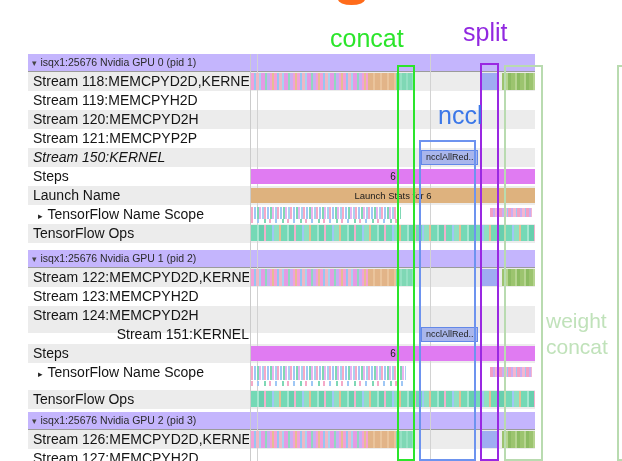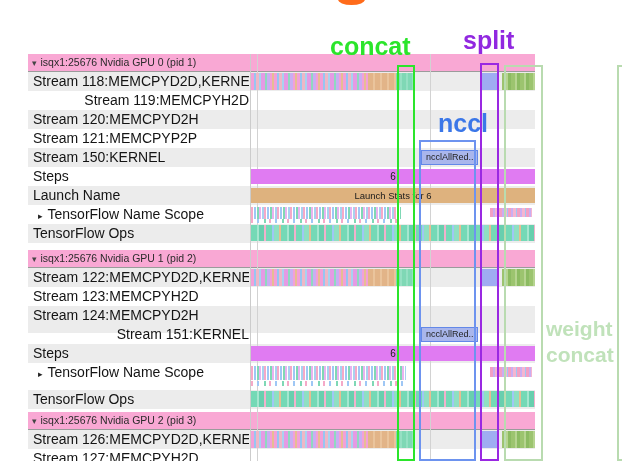--- a/index.html
+++ b/index.html
@@ -1,32 +1,32 @@
 <!DOCTYPE html>
 <html><head>
 <meta charset="utf-8">
 <style>
   * { margin:0; padding:0; box-sizing:border-box; }
   html,body { background:#fff; }
   body { font-family:"Liberation Sans", sans-serif; }
   #stage { position:relative; width:622px; height:461px; background:#fff; overflow:hidden; }
 
   
-  .annot { position:absolute; font-weight:700; letter-spacing:0; z-index:8;margin-top:8px; }
+  .annot { position:absolute; font-weight:400; letter-spacing:0; z-index:8; }
   #concat-label { left:330px; top:24px; font-size:25px; }
   #split-label  { left:463px; top:18px; font-size:25px; }
   #nccl-label   { left:438px; top:101px; font-size:25px; }
   #weight-label { left:546px; top:308px; font-size:21px; line-height:26px; }
   #orange-blob  { position:absolute; left:338px; top:-6px; width:27px; height:11px;
                   border-radius:50%; z-index:8; }
 
   
   #trace { position:absolute; left:0; top:0; width:622px; height:461px; }
   .section-header { position:absolute; left:28px; width:507px; height:18px;
-                    background:#f9a8d4; border-bottom:1px solid #9b9b9b;
+                    background:#c4b5fd; border-bottom:1px solid #9b9b9b;
                     font-size:10.5px; color:#2b2b2b; line-height:17px; padding-left:4px; }
   .section-header .tri { font-size:9px; color:#444; margin-right:4px; }
   .row { position:absolute; left:28px; width:507px; }
   .row.alt { background:#ececec; }
   .row-label { position:absolute; left:2px; top:0; width:219px; height:100%;
                overflow:hidden; white-space:nowrap; font-size:14px; color:#141414;
                line-height:19px; }
   .row-label .tri { font-size:9px; color:#222; margin:0 5px 0 8px; }
   .tl { position:absolute; left:222px; top:0; width:285px; height:100%; }
 
@@ -96,33 +96,33 @@
         <div class="row-label" style="padding-left: 3px;">Stream 118:MEMCPYD2D,KERNEL,ME</div>
         <div class="tl">
           <div class="bar mcbar"></div>
           <div class="bar tanseg"></div>
           <div class="bar tealseg"></div>
           <div class="bar blueseg"></div>
           <div class="bar greenseg"></div>
         </div>
       </div>
       <div class="row" style="top: 91px; height: 19px;">
-        <div class="row-label" style="padding-left: 3px; text-align: right;">Stream 119:MEMCPYH2D</div>
+        <div class="row-label" style="padding-left: 3px;">Stream 119:MEMCPYH2D</div>
         <div class="tl"></div>
       </div>
       <div class="row alt" style="top: 110px; height: 19px;">
         <div class="row-label" style="padding-left: 3px;">Stream 120:MEMCPYD2H</div>
         <div class="tl"></div>
       </div>
       <div class="row" style="top: 129px; height: 16px; text-decoration: underline;">
         <div class="row-label" style="padding-left: 3px;">Stream 121:MEMCPYP2P</div>
         <div class="tl"></div>
       </div>
       <div class="row alt" style="top: 148px; height: 19px;">
-        <div class="row-label" style="padding-left: 3px;">Stream 150:KERNEL</div>
+        <div class="row-label" style="padding-left: 3px; font-style: italic;">Stream 150:KERNEL</div>
         <div class="tl">
           <div class="bar ncclblock">ncclAllRed...</div>
         </div>
       </div>
       <div class="row" style="top: 167px; height: 19px;">
         <div class="row-label" style="padding-left: 3px;">Steps</div>
         <div class="tl">
           <div class="bar stepsbar">6</div>
         </div>
       </div>

